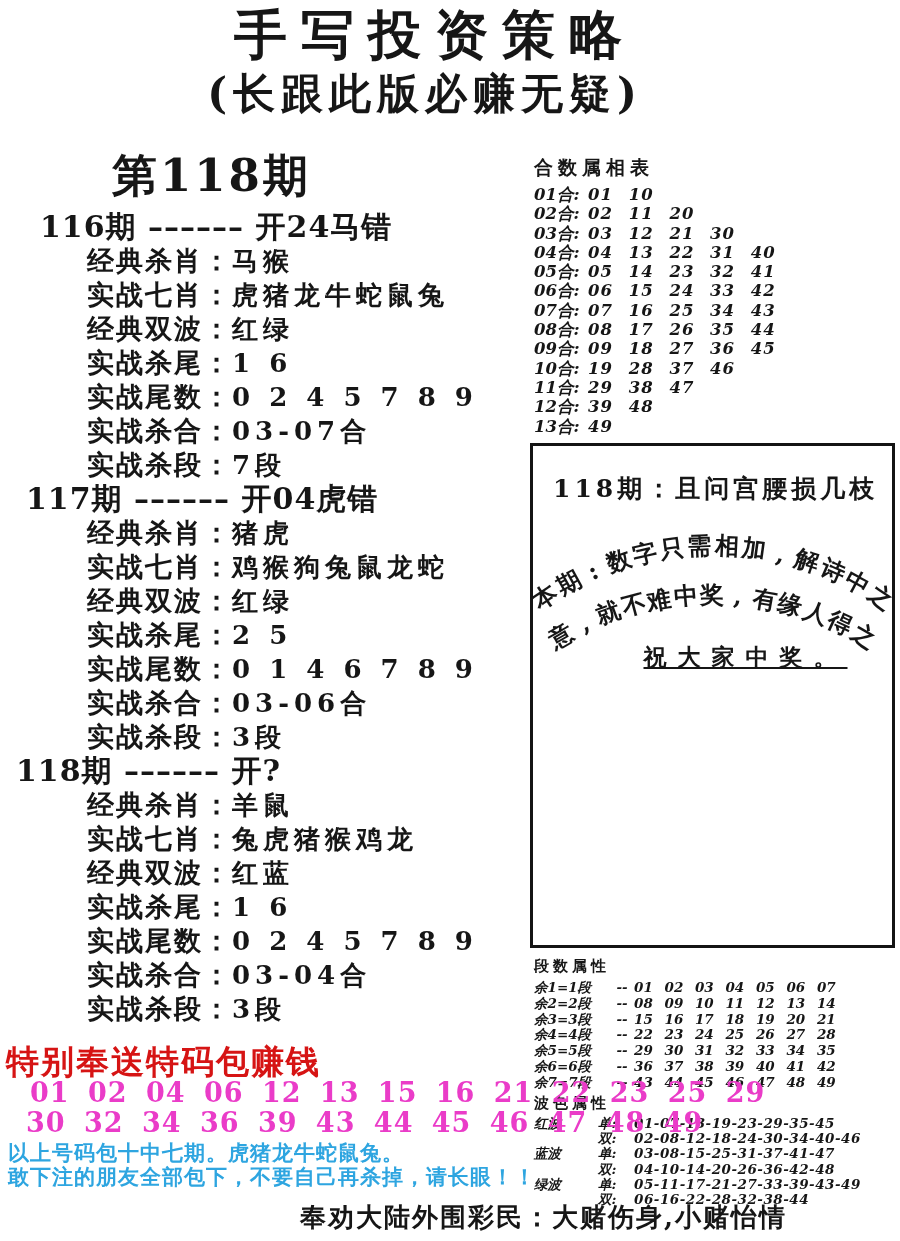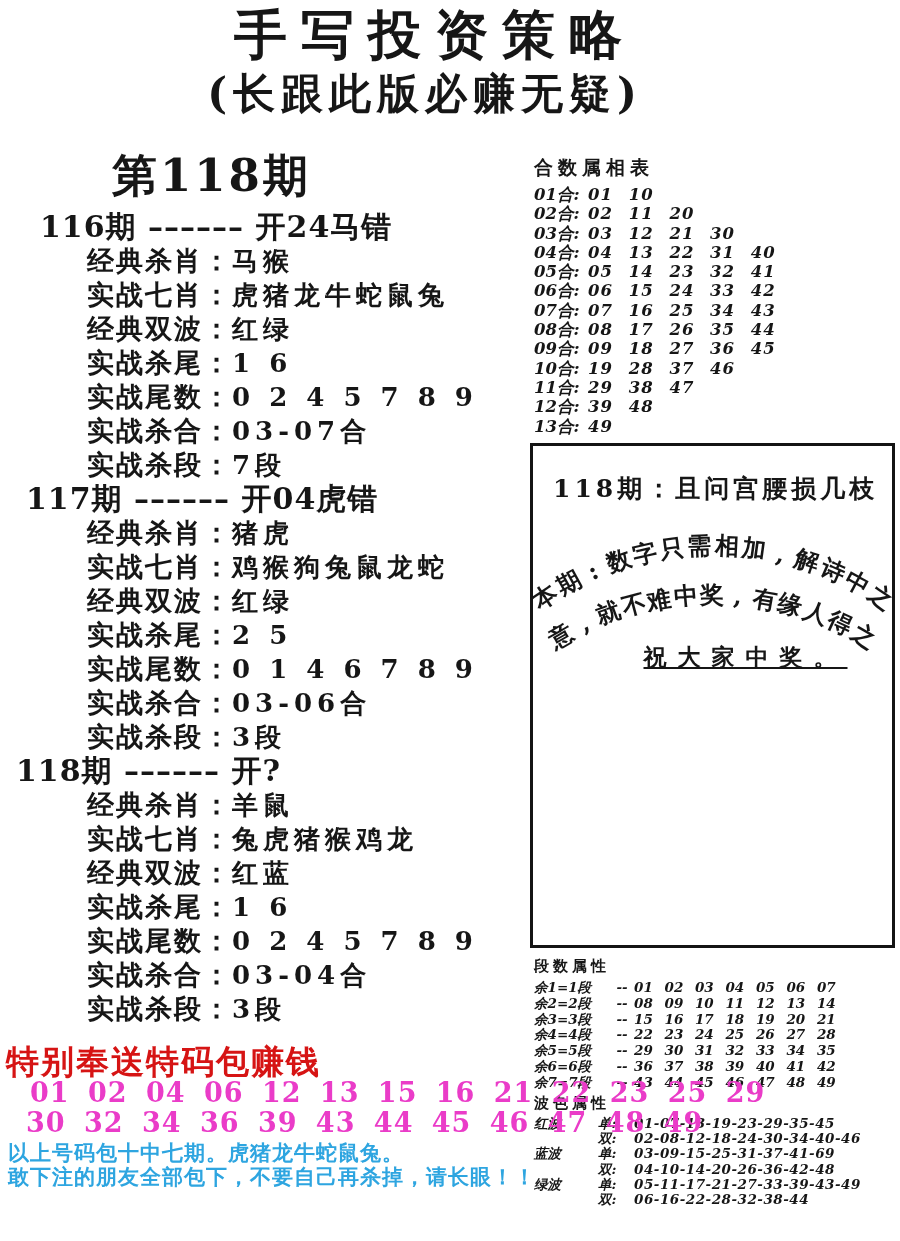--- a/index.html
+++ b/index.html
@@ -309,21 +309,21 @@
         <span class="val">01-07-13-19-23-29-35-45</span>
       </div>
     <div class="wave-row">
         <span class="wv"></span>
         <span class="tp">双:</span>
         <span class="val">02-08-12-18-24-30-34-40-46</span>
       </div>
     <div class="wave-row">
         <span class="wv">蓝波</span>
         <span class="tp">单:</span>
-        <span class="val">03-09-15-25-31-37-41-69</span>
+        <span class="val">03-08-15-25-31-37-41-47</span>
       </div>
     <div class="wave-row">
         <span class="wv"></span>
         <span class="tp">双:</span>
         <span class="val">04-10-14-20-26-36-42-48</span>
       </div>
     <div class="wave-row">
         <span class="wv">绿波</span>
         <span class="tp">单:</span>
         <span class="val">05-11-17-21-27-33-39-43-49</span>
@@ -334,13 +334,14 @@
         <span class="val">06-16-22-28-32-38-44</span>
       </div>
   </div>
 
   <div class="special-headline" style="color: rgb(214, 20, 20);">特别奉送特码包赚钱</div>
   <div class="special-numbers num1" style="color: rgb(234, 60, 200);">01 02 04 06 12 13 15 16 21 22 23 25 29</div>
   <div class="special-numbers num2" style="color: rgb(234, 60, 200);">30 32 34 36 39 43 44 45 46 47 48 49</div>
   <div class="note note1" style="color: rgb(46, 165, 224);">以上号码包十中七期。虎猪龙牛蛇鼠兔。</div>
   <div class="note note2" style="color: rgb(46, 165, 224);">敢下注的朋友全部包下，不要自己再杀掉，请长眼！！</div>
 
+  <div class="footer">奉劝大陆外围彩民：大赌伤身,小赌怡情</div>
 </div>
 
 </body></html>

